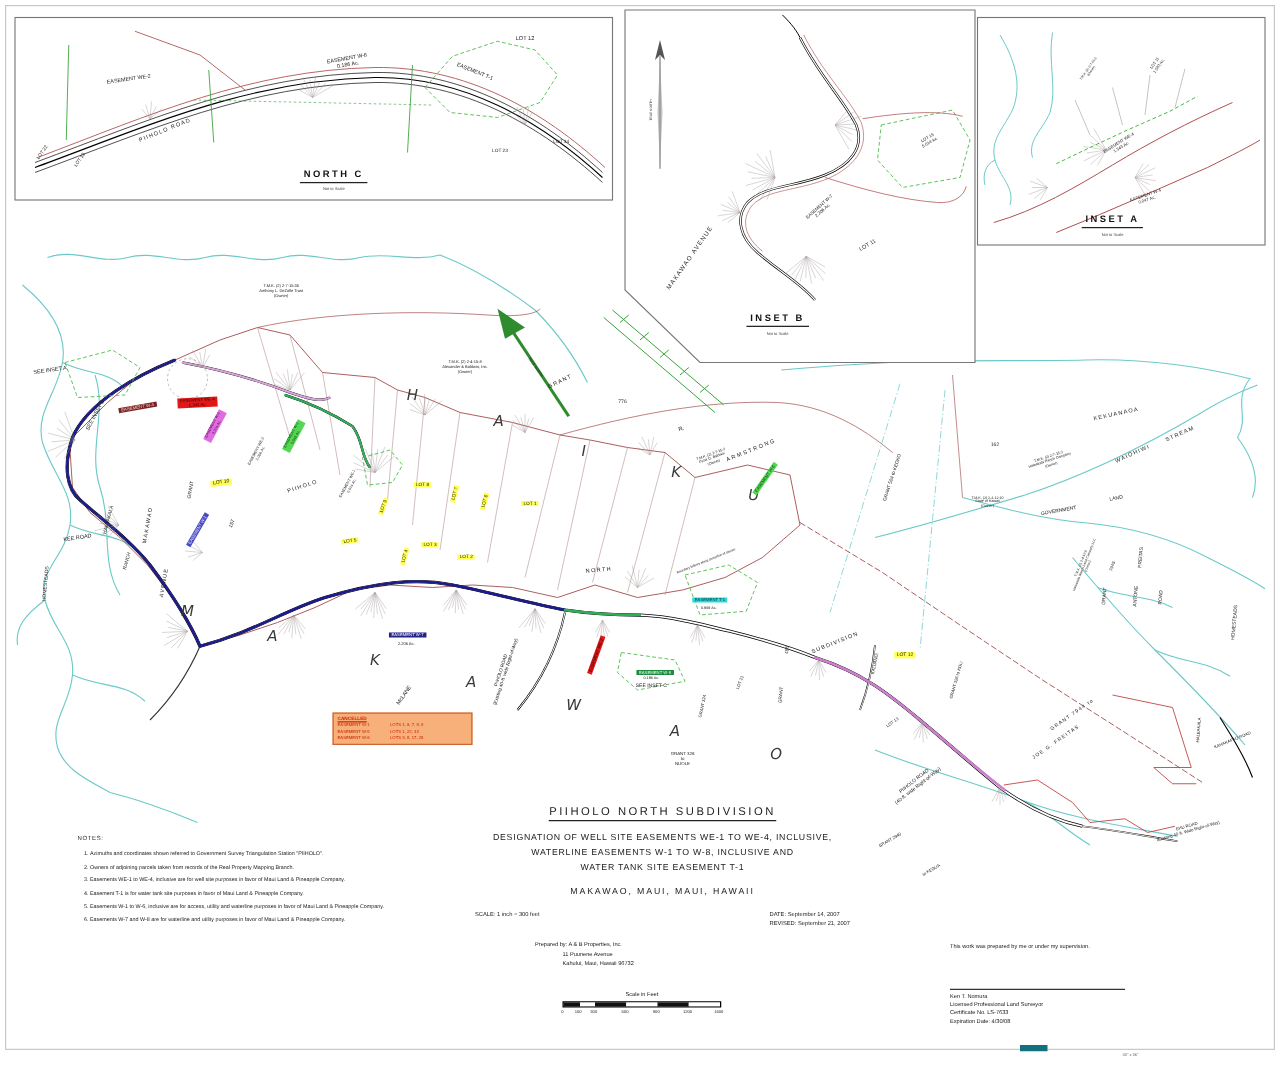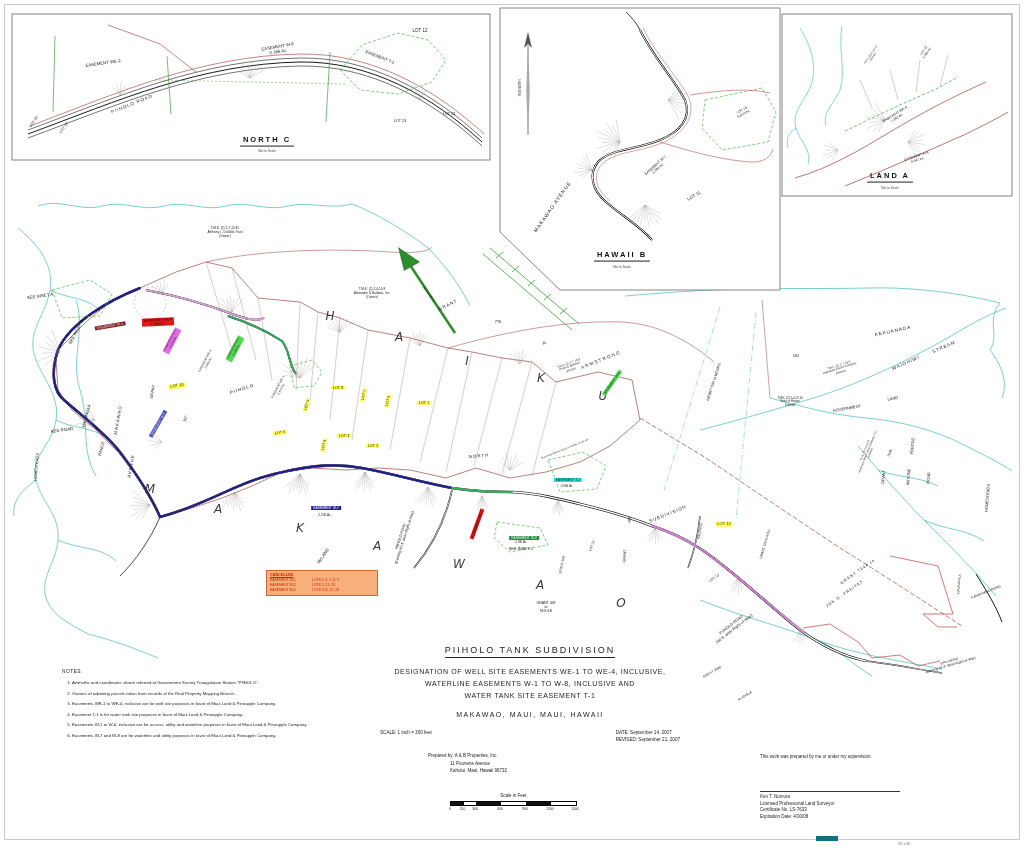--- a/index.html
+++ b/index.html
@@ -570,33 +570,33 @@
       <span class="map-label sub" style="left: 267px; top: 152px; font-size: 3.2px; transform: translate(-50%, -50%) rotate(0deg);">Not to Scale</span>
     </div>
   <div class="layer">
       <span class="map-label" style="left: 521px; top: 88px; font-size: 2.6px; transform: translate(-50%, -50%) rotate(-90deg);">TRUE NORTH</span>
       <span class="map-label" style="left: 553px; top: 207px; font-size: 5px; letter-spacing: 1px; transform: translate(-50%, -50%) rotate(-55deg);">MAKAWAO  AVENUE</span>
       <span class="map-label" style="left: 657px; top: 167px; font-size: 3.6px; transform: translate(-50%, -50%) rotate(-42deg);">EASEMENT W-7
 2.206 Ac.</span>
       <span class="map-label" style="left: 694px; top: 196px; font-size: 4.5px; transform: translate(-50%, -50%) rotate(-30deg);">LOT 11</span>
       <span class="map-label" style="left: 743px; top: 112px; font-size: 3.4px; transform: translate(-50%, -50%) rotate(-30deg);">LOT 15
 5.014 Ac.</span>
-      <span class="map-label title" style="left: 622px; top: 256px; font-size: 7.5px; transform: translate(-50%, -50%) rotate(0deg);">HAWAII B</span>
+      <span class="map-label title" style="left: 622px; top: 256px; font-size: 7.5px; transform: translate(-50%, -50%) rotate(0deg);">INSET B</span>
       <span class="map-label sub" style="left: 622px; top: 268px; font-size: 3.2px; transform: translate(-50%, -50%) rotate(0deg);">Not to Scale</span>
     </div>
   <div class="layer">
       <span class="map-label" style="left: 872px; top: 56px; font-size: 2.6px; transform: translate(-50%, -50%) rotate(-55deg);">T.M.K. (2) 2-7-01:3
 (Owner)</span>
       <span class="map-label" style="left: 926px; top: 52px; font-size: 3.2px; transform: translate(-50%, -50%) rotate(-55deg);">LOT 11
 1.583 Ac.</span>
       <span class="map-label" style="left: 896px; top: 116px; font-size: 3.4px; transform: translate(-50%, -50%) rotate(-32deg);">EASEMENT WE-4
 1.343 Ac.</span>
       <span class="map-label" style="left: 917px; top: 158px; font-size: 3.4px; transform: translate(-50%, -50%) rotate(-18deg);">EASEMENT W-4
 0.047 Ac.</span>
-      <span class="map-label title" style="left: 890px; top: 177px; font-size: 7.5px; transform: translate(-50%, -50%) rotate(0deg);">LAND A</span>
+      <span class="map-label title" style="left: 890px; top: 177px; font-size: 7.5px; transform: translate(-50%, -50%) rotate(0deg);">INSET A</span>
       <span class="map-label sub" style="left: 890px; top: 189px; font-size: 3.2px; transform: translate(-50%, -50%) rotate(0deg);">Not to Scale</span>
     </div>
 
   <div class="cancelled">
     <div class="cx-h">CANCELLED</div>
     <div id="canc-rows">
         <div class="cx-row">
           <span class="c1">EASEMENT W-1</span>
           <span>LOTS 1, 6, 7, 8, 9</span>
         </div>
@@ -617,21 +617,21 @@
         <li>Azimuths and coordinates shown referred to Government Survey Triangulation Station "PIIHOLO".</li>
         <li>Owners of adjoining parcels taken from records of the Real Property Mapping Branch.</li>
         <li>Easements WE-1 to WE-4, inclusive are for well site purposes in favor of Maui Land &amp; Pineapple Company.</li>
         <li>Easement T-1 is for water tank site purposes in favor of Maui Land &amp; Pineapple Company.</li>
         <li>Easements W-1 to W-6, inclusive are for access, utility and waterline purposes in favor of Maui Land &amp; Pineapple Company.</li>
         <li>Easements W-7 and W-8 are for waterline and utility purposes in favor of Maui Land &amp; Pineapple Company.</li>
       </ol>
   </div>
 
   <div class="titleblock">
-    <div class="tb-name">PIIHOLO TANK SUBDIVISION</div>
+    <div class="tb-name">PIIHOLO NORTH SUBDIVISION</div>
     <div class="tb-line first">DESIGNATION OF WELL SITE EASEMENTS WE-1 TO WE-4, INCLUSIVE,</div>
     <div class="tb-line">WATERLINE EASEMENTS W-1 TO W-8, INCLUSIVE AND</div>
     <div class="tb-line">WATER TANK SITE EASEMENT T-1</div>
     <div class="tb-loc">MAKAWAO, MAUI, MAUI, HAWAII</div>
     <div class="tb-row">
       <div>SCALE: 1 inch = 300 feet</div>
       <div class="tb-dates">
         <div>DATE: September 14, 2007</div>
         <div>REVISED: September 21, 2007</div>
       </div>

